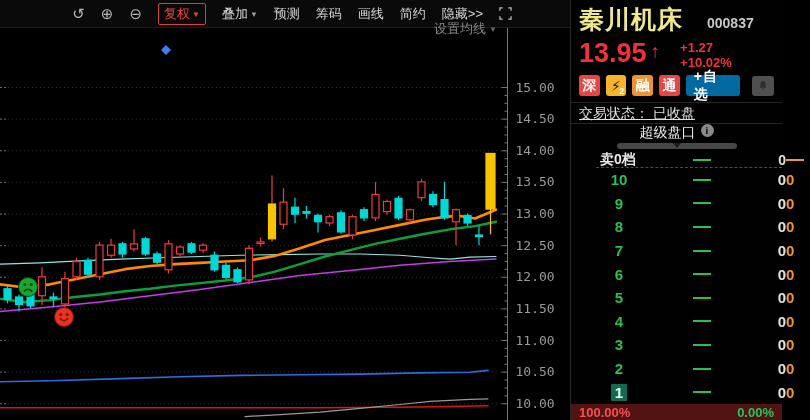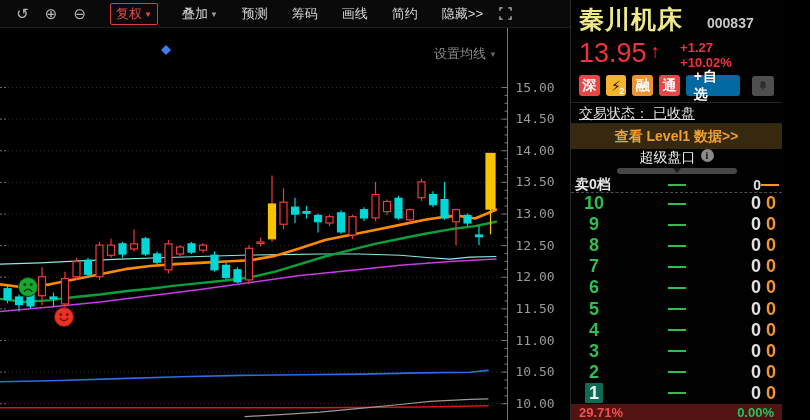--- a/index.html
+++ b/index.html
@@ -4,37 +4,37 @@
 <style>
   html,body{margin:0;padding:0;background:#000;}
   .app{position:relative;width:810px;height:420px;background:#000;overflow:hidden;
        font-family:"Liberation Sans","DejaVu Sans",sans-serif;color:#ddd;}
   
   .toolbar{position:absolute;left:0;top:0;width:570px;height:28px;background:#0a0a0a;
            border-bottom:1px solid #1c1c1c;display:flex;align-items:center;
            justify-content:flex-end;gap:16px;padding-right:58px;box-sizing:border-box;
            font-size:13px;color:#d8d8d8;}
   .tb-icon{color:#b8b8b8;font-size:15px;cursor:pointer;}
-  .tb-item{cursor:pointer;white-space:nowrap;margin-left:8px;}
+  .tb-item{cursor:pointer;white-space:nowrap;}
   .tb-item .caret{font-size:8px;color:#999;margin-left:2px;vertical-align:1px;}
   .tb-fuquan{color:#e84545;border:1px solid #d84040;border-radius:2px;padding:1px 5px;}
   .tb-fuquan .caret{color:#e84545;}
   .fs-icon{width:13px;height:13px;display:inline-block;}
-  .ma-setting{position:absolute;left:434px;top:45px;font-size:13px;color:#8a8a8a;cursor:pointer;}
+  .ma-setting{position:absolute;left:434px;top:20px;font-size:13px;color:#8a8a8a;cursor:pointer;}
   .ma-setting .caret{font-size:8px;color:#666;margin-left:3px;vertical-align:1px;}
   
   .chart-svg{position:absolute;left:0;top:0;}
   
   .right-panel{position:absolute;left:570px;top:0;width:212px;height:420px;background:#010101;
                border-left:1px solid #2a2a2a;box-sizing:border-box;display:flex;flex-direction:column;}
   .rp-name-row{padding:3px 8px 0;display:flex;align-items:baseline;}
   .stock-name{color:#efe98b;font-size:25px;font-weight:bold;letter-spacing:1px;}
   .stock-code{color:#c8c8c8;font-size:14px;font-weight:bold;margin-left:24px;}
   .rp-price-row{padding:2px 8px 0;display:flex;align-items:flex-start;gap:4px;}
-  .price{color:#f2323a;font-size:27px;font-weight:normal;line-height:30px;}
+  .price{color:#f2323a;font-size:27px;font-weight:bold;line-height:30px;}
   .arrow{color:#f2323a;font-size:19px;font-weight:bold;margin-top:3px;}
   .chg-col{margin-left:16px;margin-top:2px;display:flex;flex-direction:column;}
   .chg-col span{color:#f2323a;font-size:13px;font-weight:bold;line-height:15px;}
   .rp-badges{padding:5px 8px 6px;display:flex;align-items:center;gap:6px;}
   .badge{width:21px;height:21px;border-radius:3px;display:flex;align-items:center;justify-content:center;
          font-size:14px;font-weight:bold;color:#fff;}
   .b-red{background:#e84545;}
   .b-yellow{background:#f6b42c;color:#111;position:relative;}
   .b-yellow .sub2{position:absolute;right:2px;bottom:0;font-size:9px;color:#fff;}
   .b-orange{background:#ef9232;}
@@ -48,29 +48,29 @@
   .super-row{height:19px;display:flex;align-items:flex-start;justify-content:center;gap:5px;
              font-size:14px;color:#eee;}
   .info-icon{width:13px;height:13px;border-radius:50%;background:#8a8a8a;color:#111;font-size:10px;
              font-weight:bold;display:flex;align-items:center;justify-content:center;
              font-family:"Liberation Serif",serif;cursor:pointer;}
   .pill-row{height:8px;display:flex;justify-content:center;}
   .pill{width:120px;height:6px;background:#474747;border-radius:3px;position:relative;cursor:pointer;}
   .pill .tri{position:absolute;left:50%;top:0;transform:translateX(-50%);width:0;height:0;
              border-left:4px solid transparent;border-right:4px solid transparent;border-top:5px solid #1d1d1d;}
   .ob-grid{display:grid;grid-template-columns:46px 120px 24px 1fr;align-items:center;
-           padding-right:6px;box-sizing:border-box;}
+           padding-right:6px;box-sizing:border-box;margin-left:25px;}
   .sell-row{height:17px;border-bottom:1px dashed #4c4c4c;font-size:14px;font-weight:bold;}
   .sell-label{color:#e8e8e8;padding-left:4px;font-weight:bold;}
   .dash{width:18px;height:2px;background:#2fbf4f;margin:0 auto;}
   .dash.orange{background:#f0952f;margin:0 0 0 auto;}
   .v-white{color:#e0e0e0;text-align:right;font-weight:bold;}
   .v-orange{color:#f0952f;text-align:right;font-weight:bold;}
   .ob-rows{flex:1;display:flex;flex-direction:column;}
-  .ob-row{flex:1;font-size:18px;font-weight:bold;cursor:pointer;}
+  .ob-row{flex:1;font-size:15px;font-weight:bold;cursor:pointer;}
   .lvl{color:#2fbf4f;text-align:center;}
   .lvl .hl{background:#0f6b52;color:#eafff0;padding:0 4px;border-radius:1px;}
   .footer-bar{height:16px;background:#521313;display:flex;align-items:center;
               justify-content:space-between;padding:0 8px;font-size:13px;font-weight:bold;}
   .f-left{color:#fb4d4d;}
   .f-right{color:#22c55e;}
 </style>
 </head>
 <body>
 
@@ -304,21 +304,20 @@
       <span class="badge b-red">通</span>
       <span class="badge b-addopt">+自选</span>
       <span class="b-bell">
         <svg width="12" height="13" viewBox="0 0 16 16">
           <path d="M8 2 C5.8 2 4.6 3.8 4.6 6 L4.6 9 L3.4 11 L12.6 11 L11.4 9 L11.4 6 C11.4 3.8 10.2 2 8 2 Z" fill="#2e2e2e"></path>
           <path d="M6.4 12 a1.6 1.6 0 0 0 3.2 0 Z" fill="#2e2e2e"></path>
         </svg>
       </span>
     </div>
     <div class="status-row">交易状态： 已收盘</div>
-    <div class="level1-bar">查看 Level1 数据&gt;&gt;</div>
     <div class="super-row">
       <span>超级盘口</span>
       <span class="info-icon">i</span>
     </div>
     <div class="pill-row">
       <span class="pill">
           <span class="tri"></span>
         </span>
     </div>
     <div class="ob-grid sell-row">
@@ -383,17 +382,17 @@
           <span class="v-orange">0</span>
         </div>
         <div class="ob-grid ob-row">
           <span class="lvl"><span class="hl">1</span></span>
           <span class="dash"></span>
           <span class="v-white">0</span>
           <span class="v-orange">0</span>
         </div>
       </div>
     <div class="footer-bar">
-      <span class="f-left">29.71%</span>
+      <span class="f-left">100.00%</span>
       <span class="f-right">0.00%</span>
     </div>
   </div>
 </div>
 
 </body></html>

